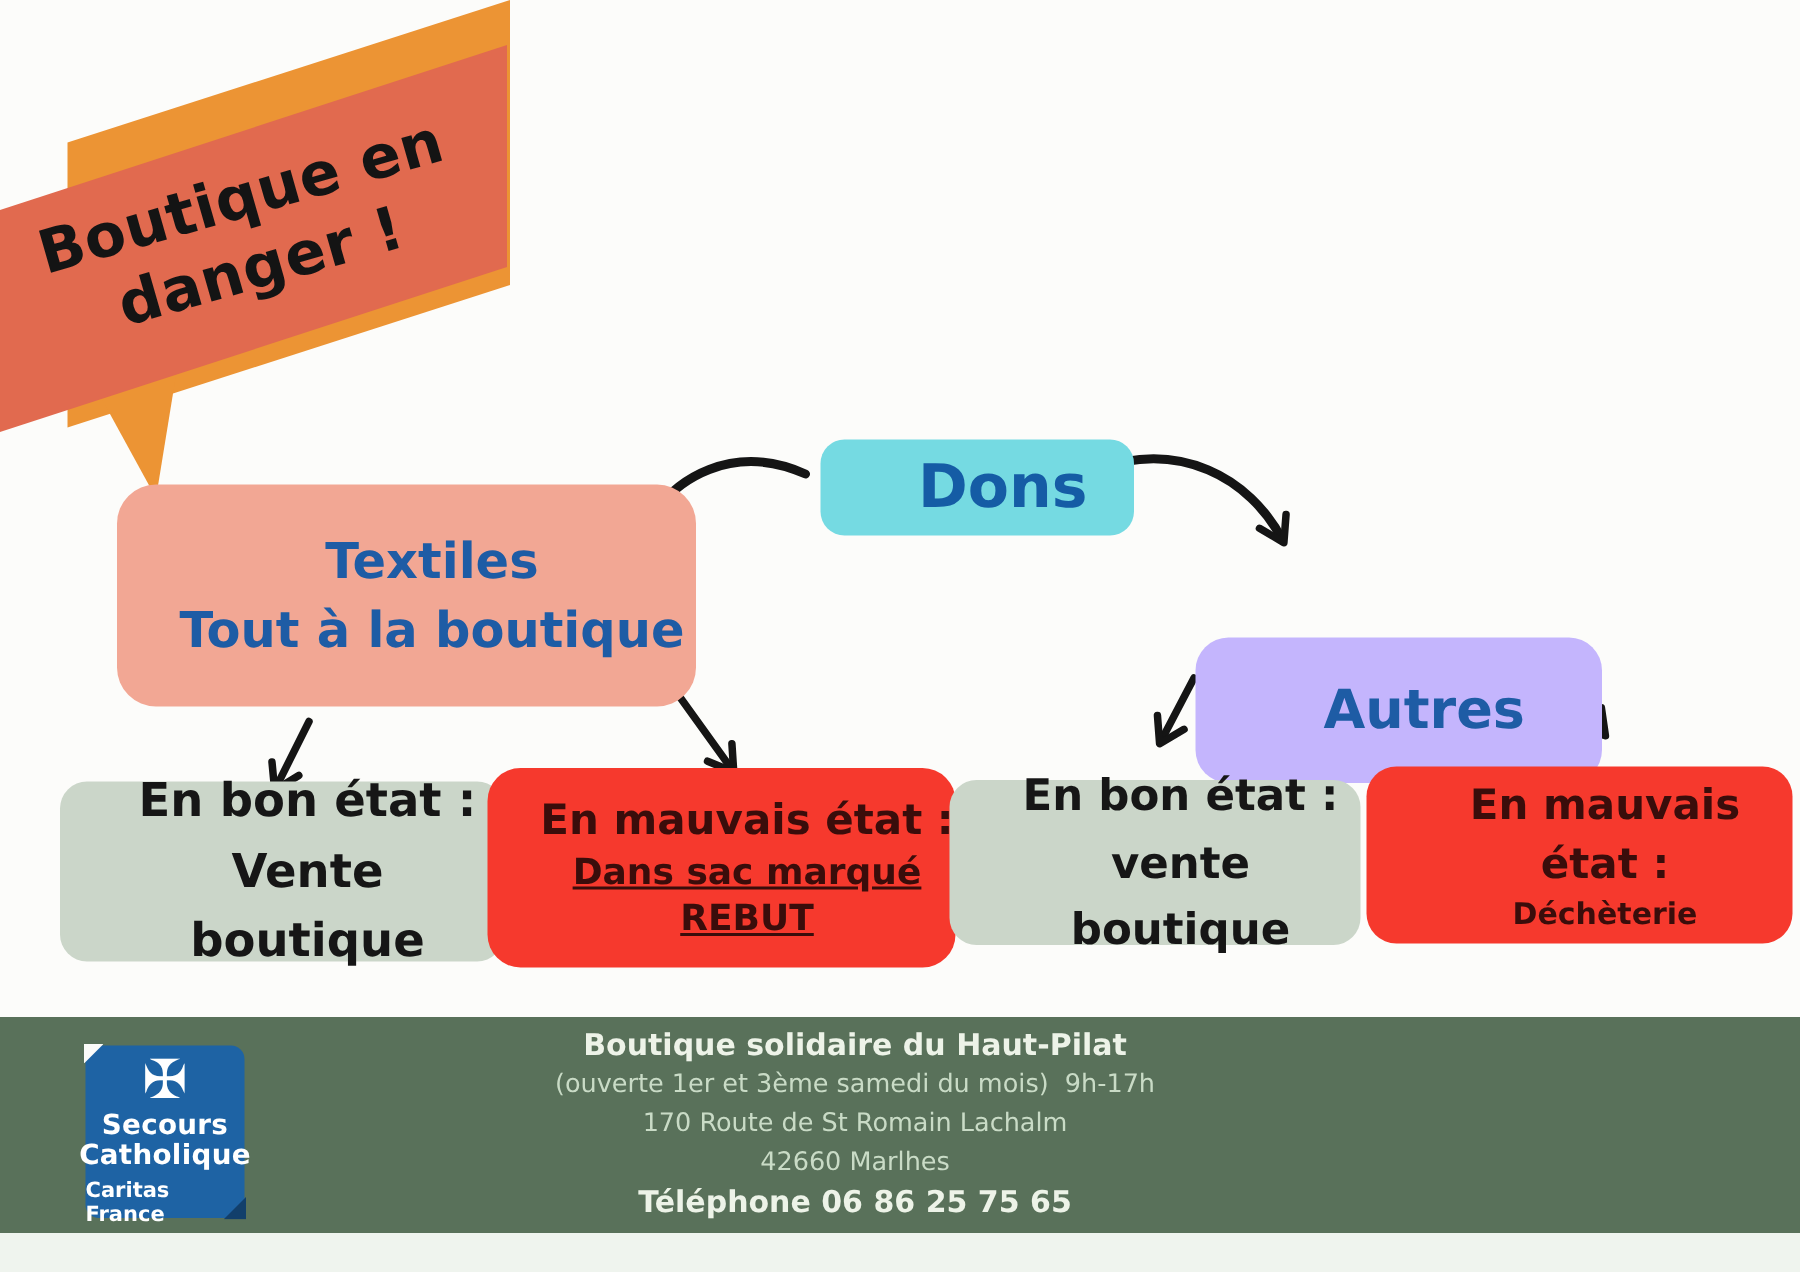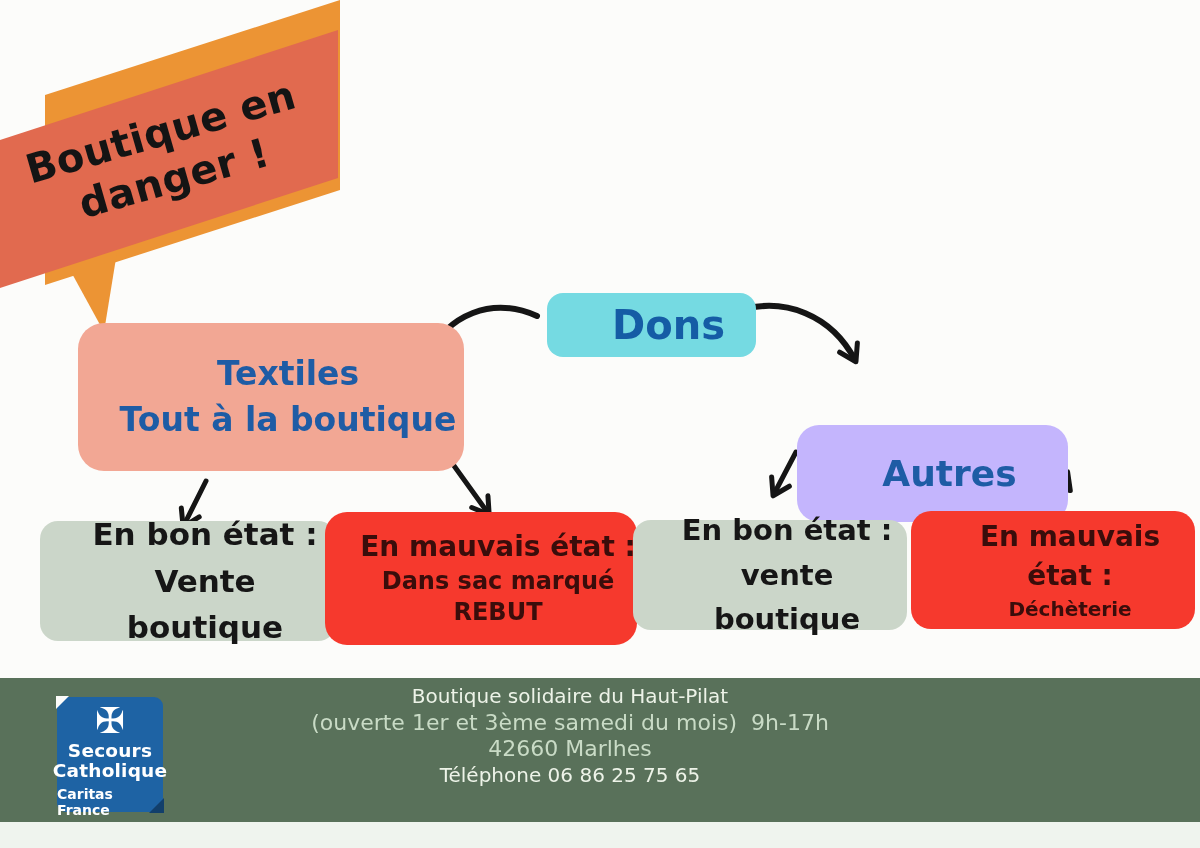--- a/index.html
+++ b/index.html
@@ -45,21 +45,21 @@
   }
   .node-good-left{
     left:40px;top:521px;width:262px;height:120px;background:#cbd6c9;
     border-radius:18px;color:#161616;font-weight:bold;font-size:31px;line-height:1.5;
   }
   .node-bad-left{
     left:325px;top:512px;width:278px;height:133px;background:#f6392d;
     border-radius:22px;color:#3a0d0b;font-weight:bold;
   }
   .node-bad-left .l1{font-size:28px;line-height:1.3;}
-  .node-bad-left .l2,.node-bad-left .l3{font-size:24px;line-height:1.3;}
+  .node-bad-left .l2,.node-bad-left .l3{font-size:24px;line-height:1.3;text-decoration:underline;}
   .node-good-right{
     left:633px;top:520px;width:240px;height:110px;background:#cbd6c9;
     border-radius:18px;color:#161616;font-weight:bold;font-size:29px;line-height:1.55;
   }
   .node-bad-right{
     left:911px;top:511px;width:250px;height:118px;background:#f6392d;
     border-radius:20px;color:#3a0d0b;font-weight:bold;
   }
   .node-bad-right .l1{font-size:28px;line-height:1.4;}
   .node-bad-right .l2{font-size:20px;line-height:1.4;}
@@ -86,22 +86,22 @@
     position:absolute;left:-1px;top:-1px;width:13px;height:13px;background:#fcfcfa;
     clip-path:polygon(0 0,100% 0,0 100%);
   }
   .logo-fold-br{
     position:absolute;right:-1px;bottom:-1px;width:15px;height:15px;background:#123f6b;
     clip-path:polygon(100% 0,100% 100%,0 100%);
   }
   .footer-text{
     position:absolute;left:0;top:5px;width:1140px;text-align:center;
   }
-  .footer-text .f-bold{font-size:20px;font-weight:normal;color:#edf3e8;line-height:27px;}
-  .footer-text .f-reg{font-size:22px;color:#c9dbc6;line-height:26px;}
+  .footer-text .f-bold{font-size:20px;font-weight:bold;color:#edf3e8;line-height:27px;}
+  .footer-text .f-reg{font-size:17px;color:#c9dbc6;line-height:26px;}
 </style>
 </head>
 <body>
 
 <div class="canvas">
 
   <svg class="banner-art" width="360" height="350" viewBox="0 0 360 350">
     <polygon points="45,95 340,0 340,190 45,285" fill="#ec9434"></polygon>
     <polygon points="58,248 118,246 104,332" fill="#ec9434"></polygon>
     <polygon points="0,140 338,30 338,178 0,288" fill="#e16a4f"></polygon>
@@ -165,19 +165,20 @@
       <div class="logo-fold-tl"></div>
       <div class="logo-fold-br"></div>
       <div class="cross">✠</div>
       <div class="name">Secours</div>
       <div class="name">Catholique</div>
       <div class="subname">Caritas France</div>
     </div>
     <div class="footer-text">
       <div class="f-bold">Boutique solidaire du Haut-Pilat</div>
       <div class="f-reg">(ouverte 1er et 3ème samedi du mois) &nbsp;9h-17h</div>
+      <div class="f-reg">170 Route de St Romain Lachalm</div>
       <div class="f-reg">42660 Marlhes</div>
       <div class="f-bold">Téléphone 06 86 25 75 65</div>
     </div>
   </div>
   <div class="footer-bottom-strip"></div>
 
 </div>
 
 </body></html>

